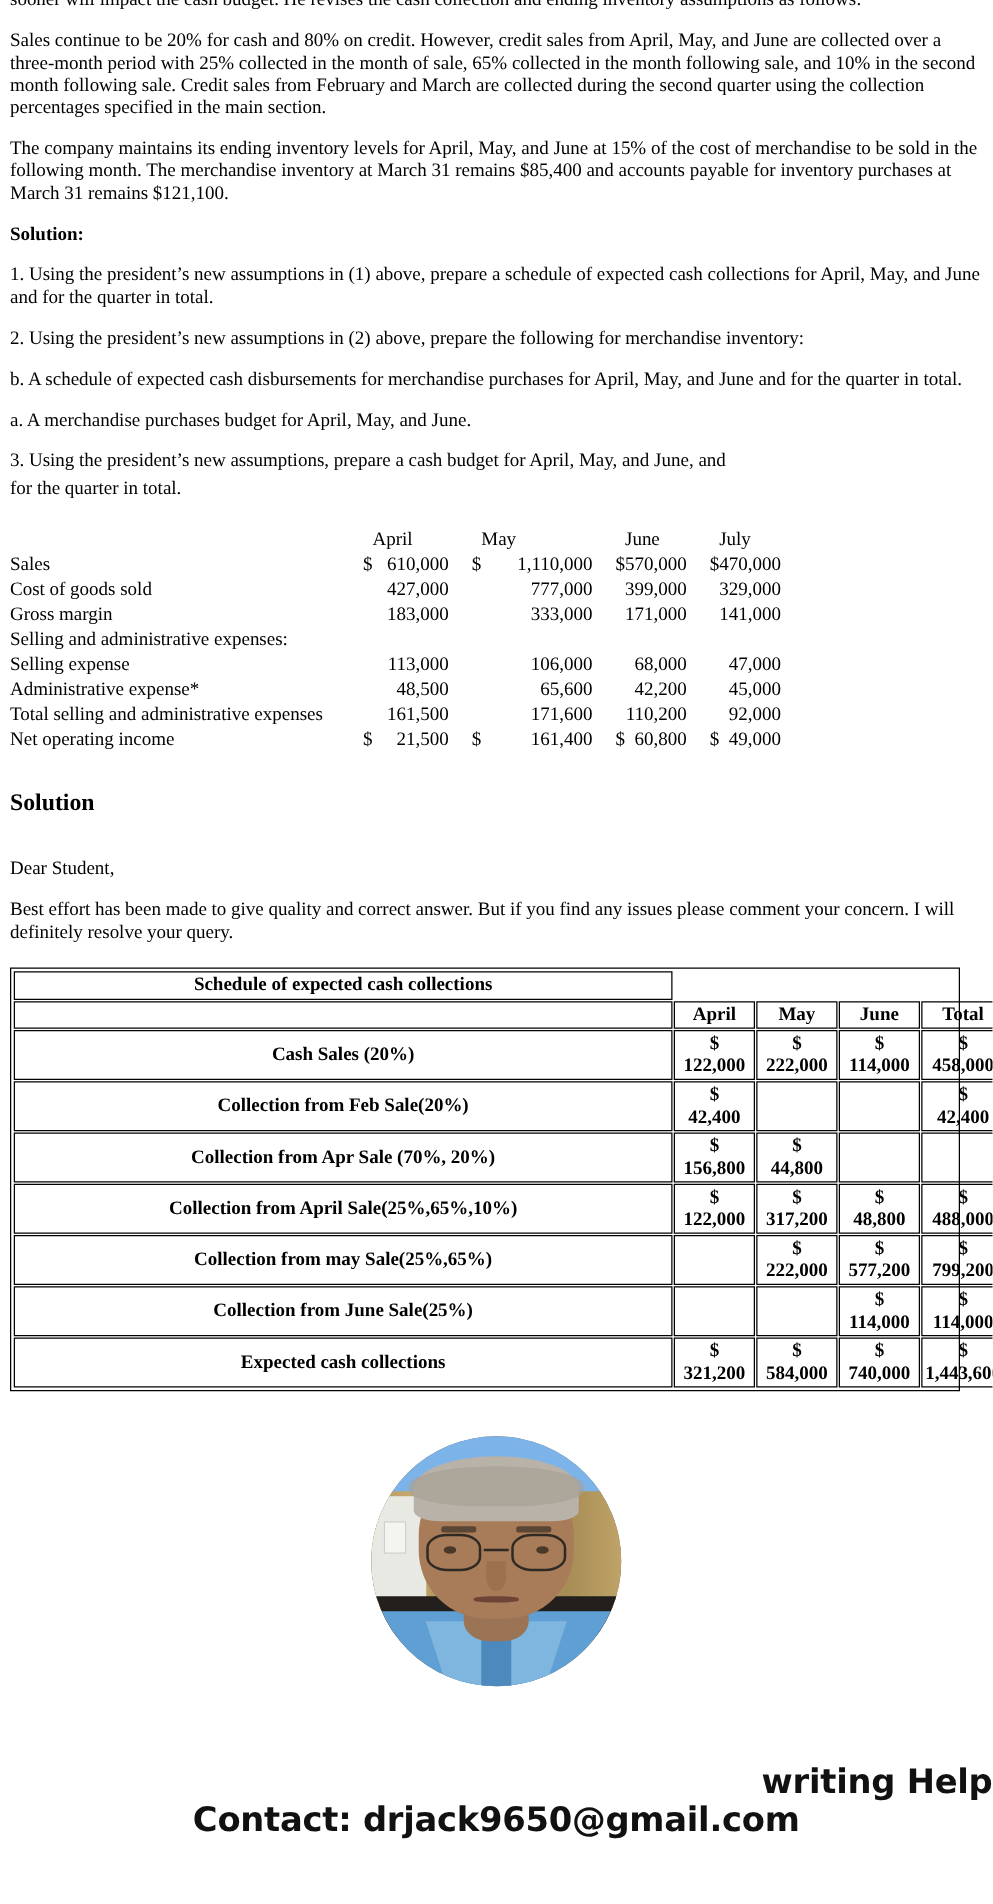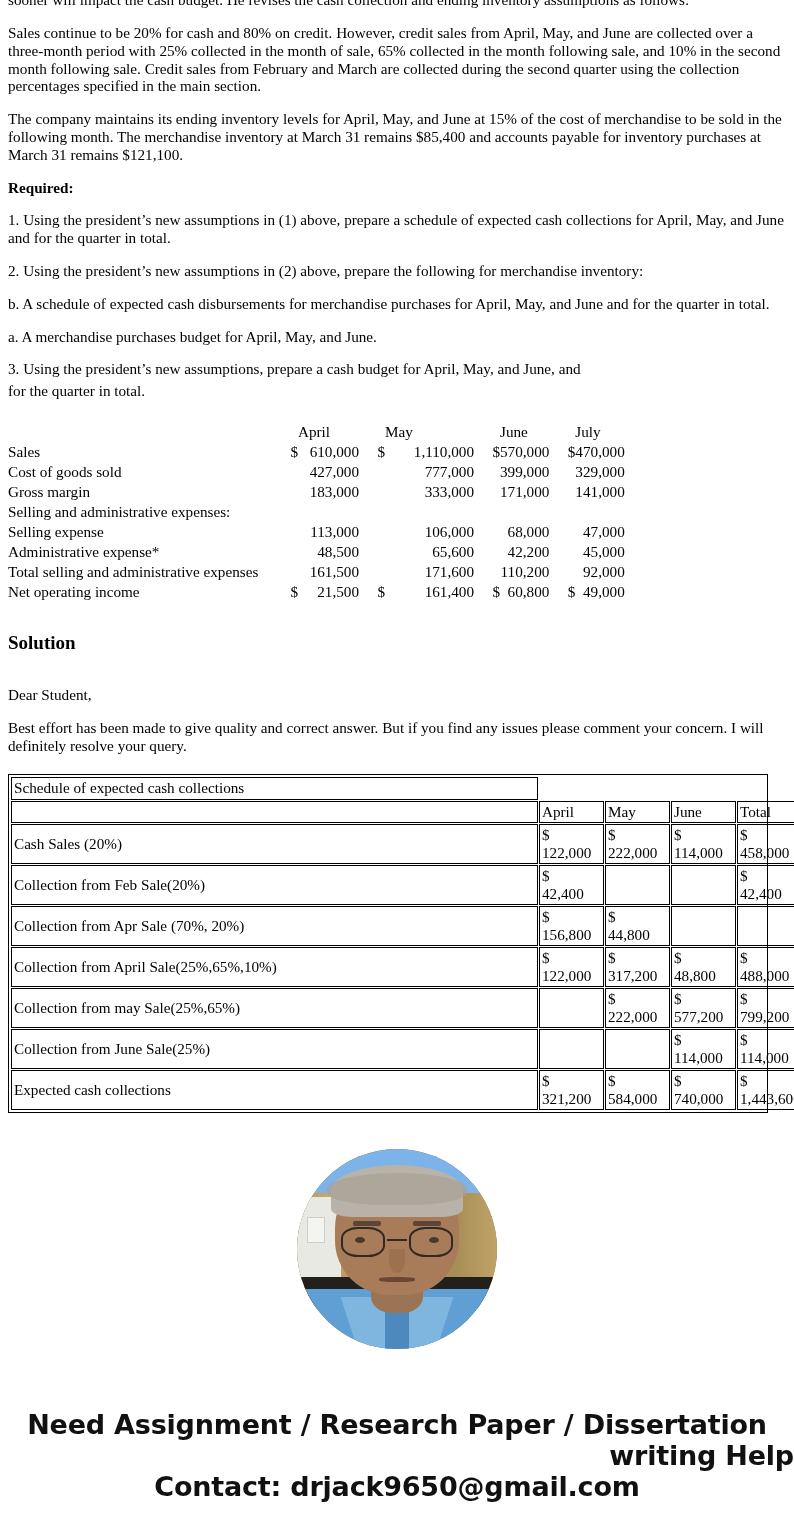--- a/index.html
+++ b/index.html
@@ -84,22 +84,23 @@
     border-spacing: 1px;
     width: 100%;
     font-size: 15.2px;
     line-height: 18.5px;
     table-layout: fixed;
   }
   table.sol td {
     border: 1px solid #000000;
     padding: 1px 2px 1px 2px;
     vertical-align: middle;
-    font-weight: normal;
+    font-weight: bold;
     overflow: hidden;
+    text-align: center;
   }
   td.c-desc { width: 521px; }
   td.c-mon  { width: 61px; }
   td.c-tot  { width: 63px; }
   td.title-cell { }
   .blankrow td { height: 18px; }
   .money { white-space: normal; }
   .money .sym { display: block; line-height: 18px; }
   .money .amt { display: block; line-height: 18px; }
   td.empty { }
@@ -239,21 +240,21 @@
 <div class="page">
 
   <div class="clipped-line">sooner will impact the cash budget. He revises the cash collection and ending inventory assumptions as follows:</div>
 
   <div style="height:24px;"></div>
 
   <p class="para">Sales continue to be 20% for cash and 80% on credit. However, credit sales from April, May, and June are collected over a three-month period with 25% collected in the month of sale, 65% collected in the month following sale, and 10% in the second month following sale. Credit sales from February and March are collected during the second quarter using the collection percentages specified in the main section.</p>
 
   <p class="para">The company maintains its ending inventory levels for April, May, and June at 15% of the cost of merchandise to be sold in the following month. The merchandise inventory at March 31 remains $85,400 and accounts payable for inventory purchases at March 31 remains $121,100.</p>
 
-  <p class="para bold">Required:</p>
+  <p class="para bold">Solution:</p>
 
   <p class="para">1. Using the president’s new assumptions in (1) above, prepare a schedule of expected cash collections for April, May, and June and for the quarter in total.</p>
   <p class="para">2. Using the president’s new assumptions in (2) above, prepare the following for merchandise inventory:</p>
   <p class="para">b. A schedule of expected cash disbursements for merchandise purchases for April, May, and June and for the quarter in total.</p>
   <p class="para">a. A merchandise purchases budget for April, May, and June.</p>
 
   <p class="para" style="margin-bottom:4px;">3. Using the president’s new assumptions, prepare a cash budget for April, May, and June, and</p>
   <p class="para" style="margin-bottom:22px;">for the quarter in total.</p>
 
   <table class="is-table">
@@ -537,18 +538,17 @@
       <div class="av-eye-r"></div>
       <div class="av-glass-l"></div>
       <div class="av-glass-r"></div>
       <div class="av-bridge"></div>
       <div class="av-nose"></div>
       <div class="av-mouth"></div>
     </div>
   </div>
 
   <div class="promo">
-    <span>Need Assignment / Research Paper / Dissertation</span>
     <span class="l2">writing Help</span>
     <span class="l3">Contact: drjack9650@gmail.com</span>
   </div>
 
 </div>
 
 </body></html>

